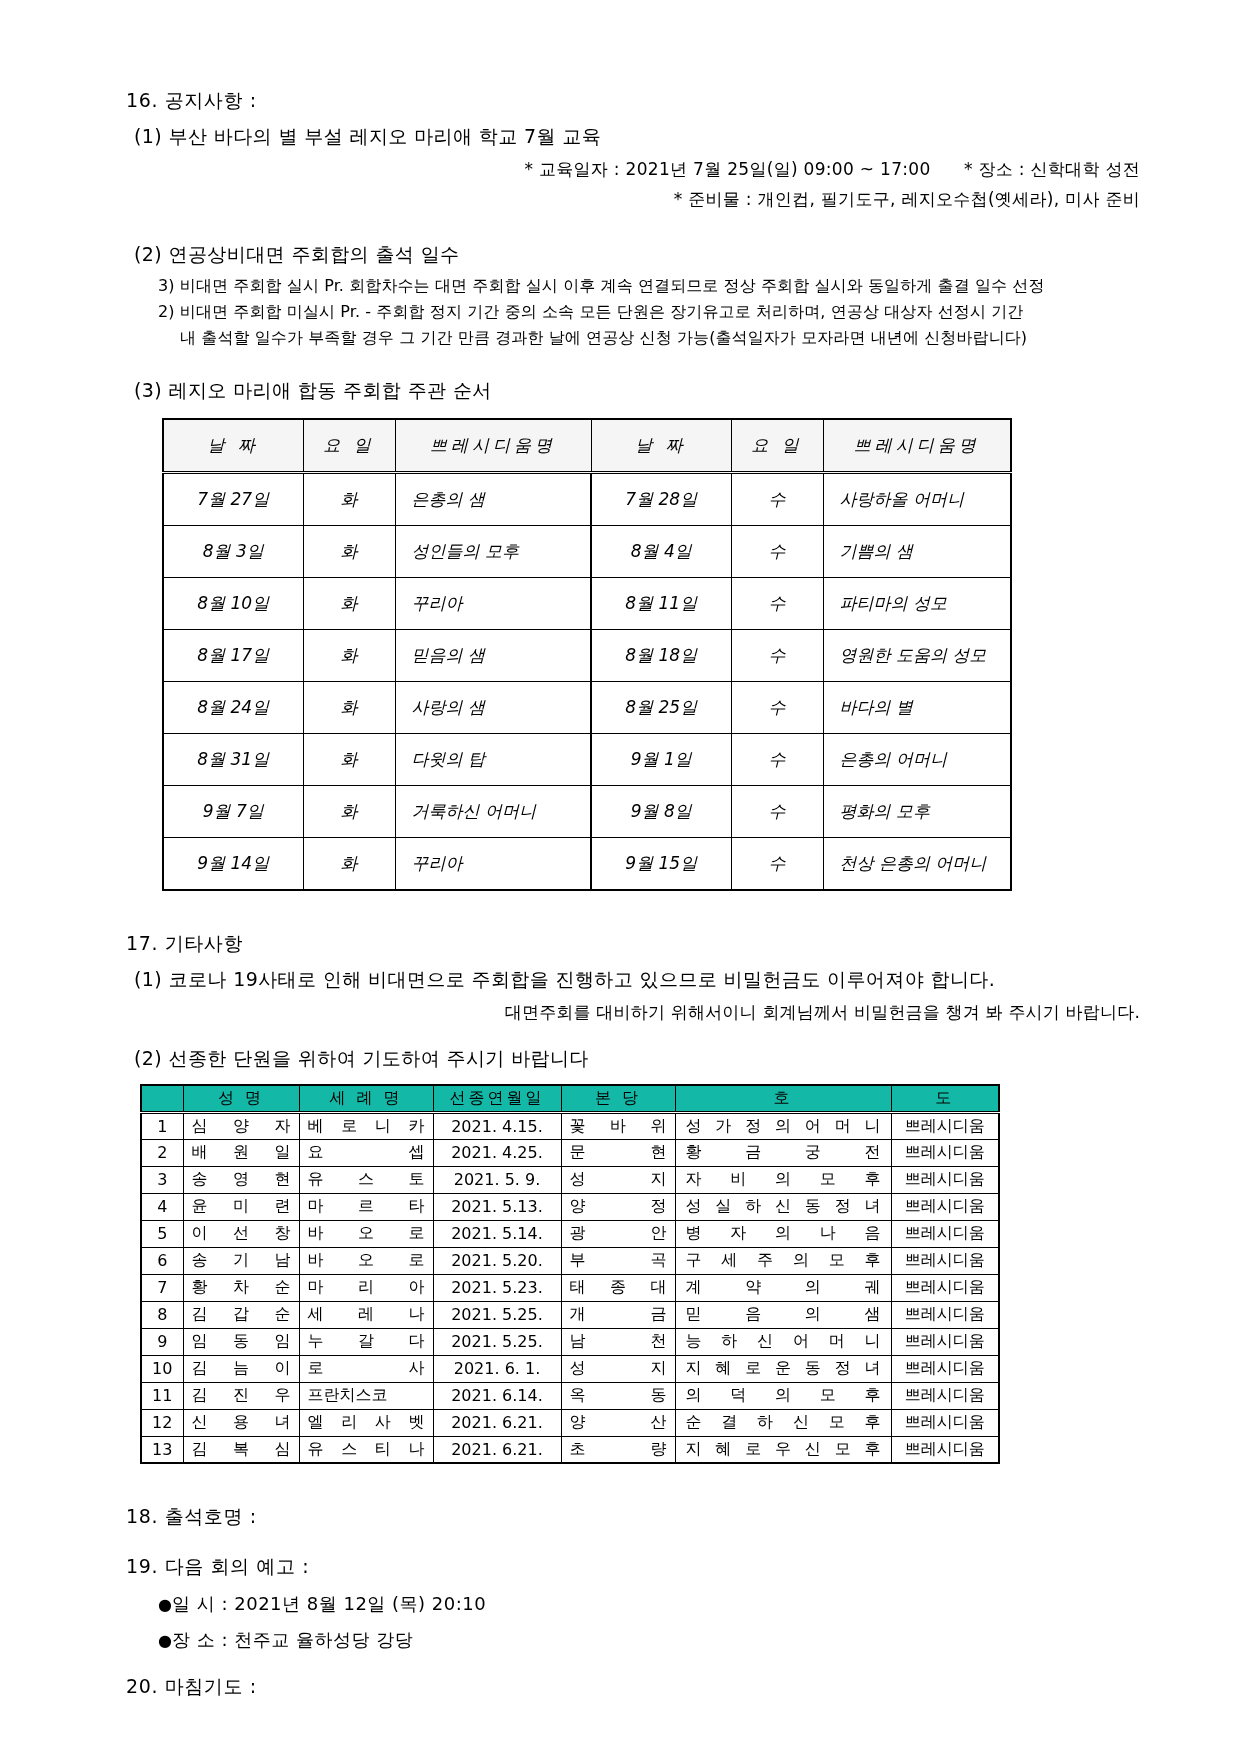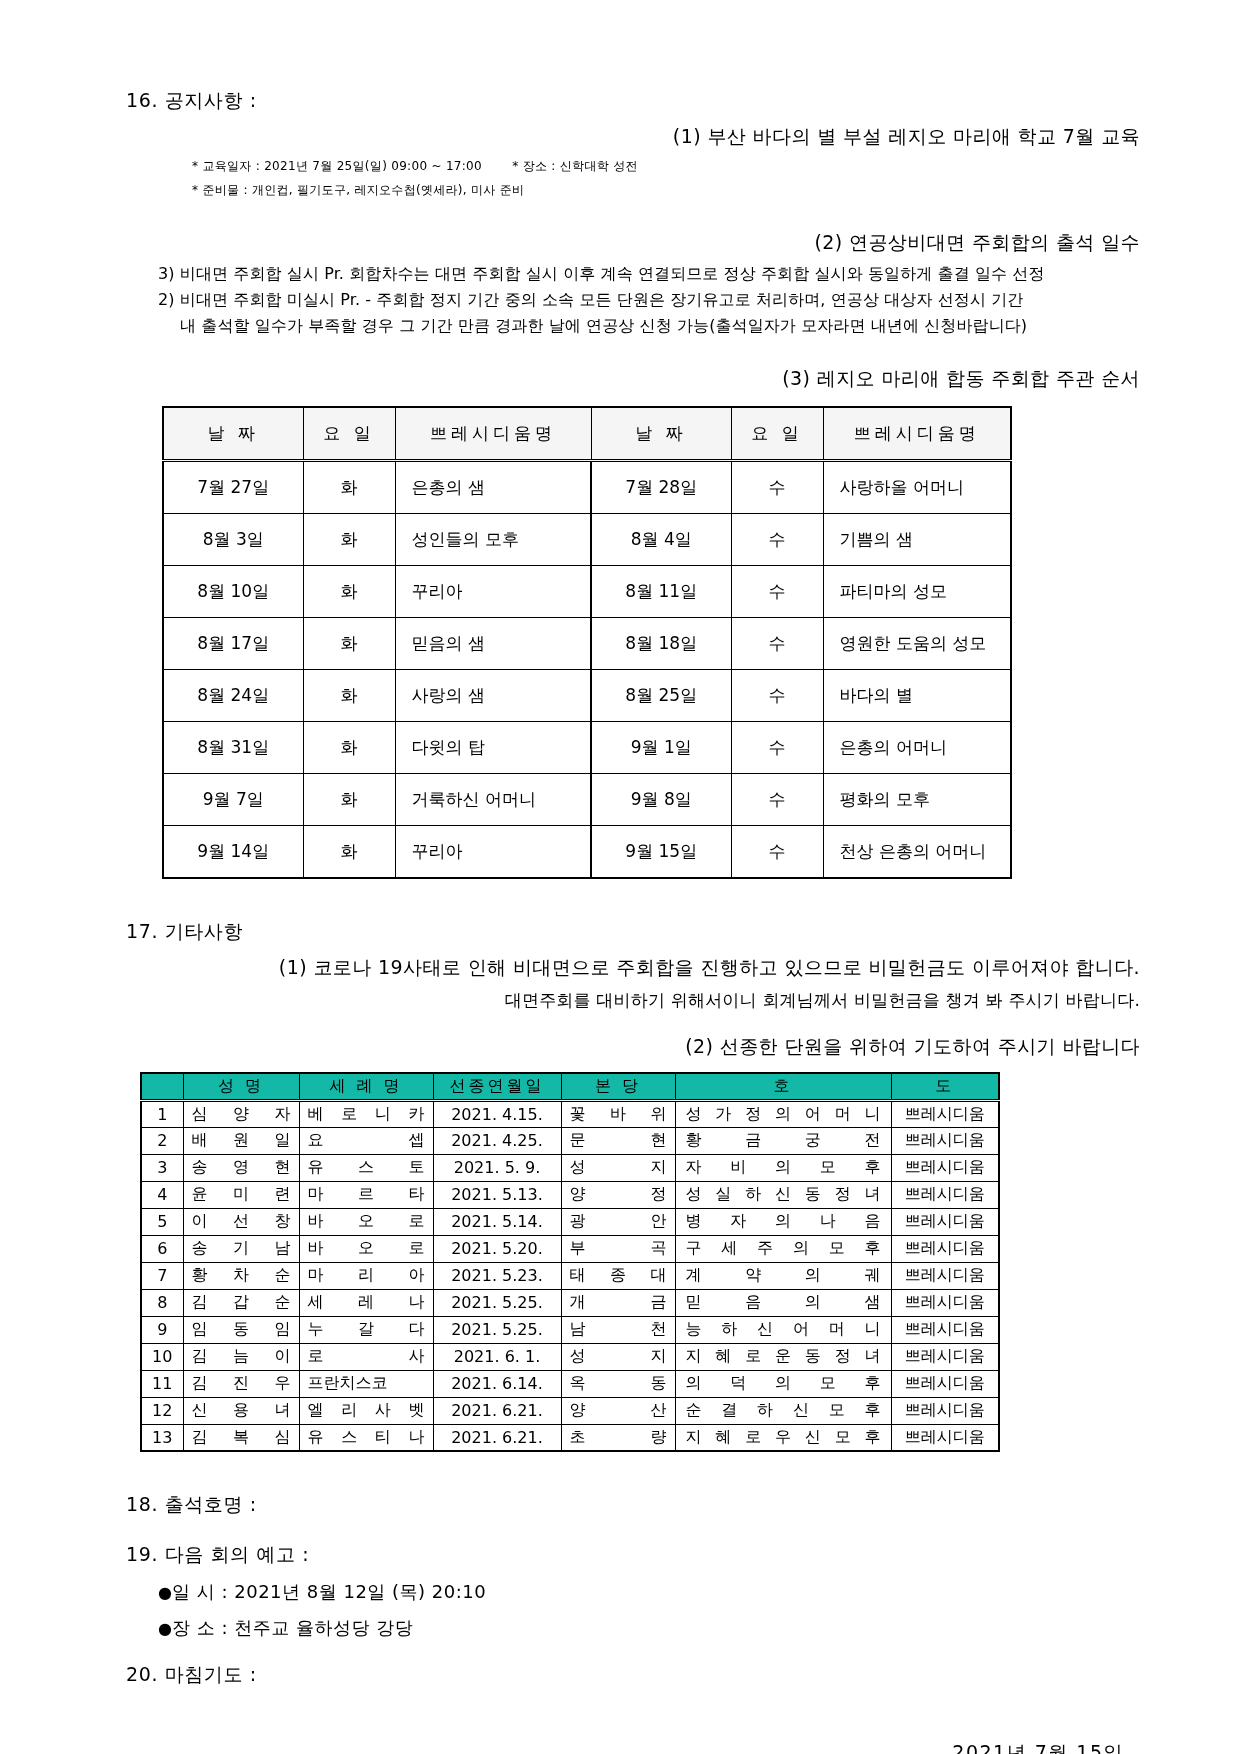--- a/index.html
+++ b/index.html
@@ -25,27 +25,27 @@
     font-size: 19px;
     letter-spacing: 0.6px;
     margin: 0 0 10px 26px;
     white-space: nowrap;
   }
   .lvl1 {
     font-size: 19px;
     letter-spacing: 0.4px;
     margin: 0 0 8px 34px;
     white-space: nowrap;
+  }
+  .lvl2 {
+    font-size: 17px;
+    letter-spacing: 0.3px;
+    margin: 0 0 7px 56px;
+    white-space: nowrap;
     text-align: right;
-  }
-  .lvl2 {
-    font-size: 12px;
-    letter-spacing: 0.3px;
-    margin: 0 0 7px 92px;
-    white-space: nowrap;
   }
   .lvl2b {
     font-size: 16px;
     letter-spacing: 0.1px;
     margin: 0 0 5px 58px;
     white-space: nowrap;
   }
   .lvl2b-cont {
     font-size: 16px;
     letter-spacing: 0.1px;
@@ -74,20 +74,21 @@
     width: 850px;
     border: 2px solid #000;
   }
   .tbl-schedule th, .tbl-schedule td {
     border: 1px solid #000;
     height: 34px;
     font-size: 17px;
     text-align: center;
     padding: 14px 6px;
     white-space: nowrap;
+    font-style: italic;
   }
   .tbl-schedule thead th {
     background: #f5f5f5;
     font-weight: normal;
     letter-spacing: 4px;
     border-bottom: 3px double #000;
   }
   .tbl-schedule td.pname {
     text-align: left;
     padding-left: 16px;

